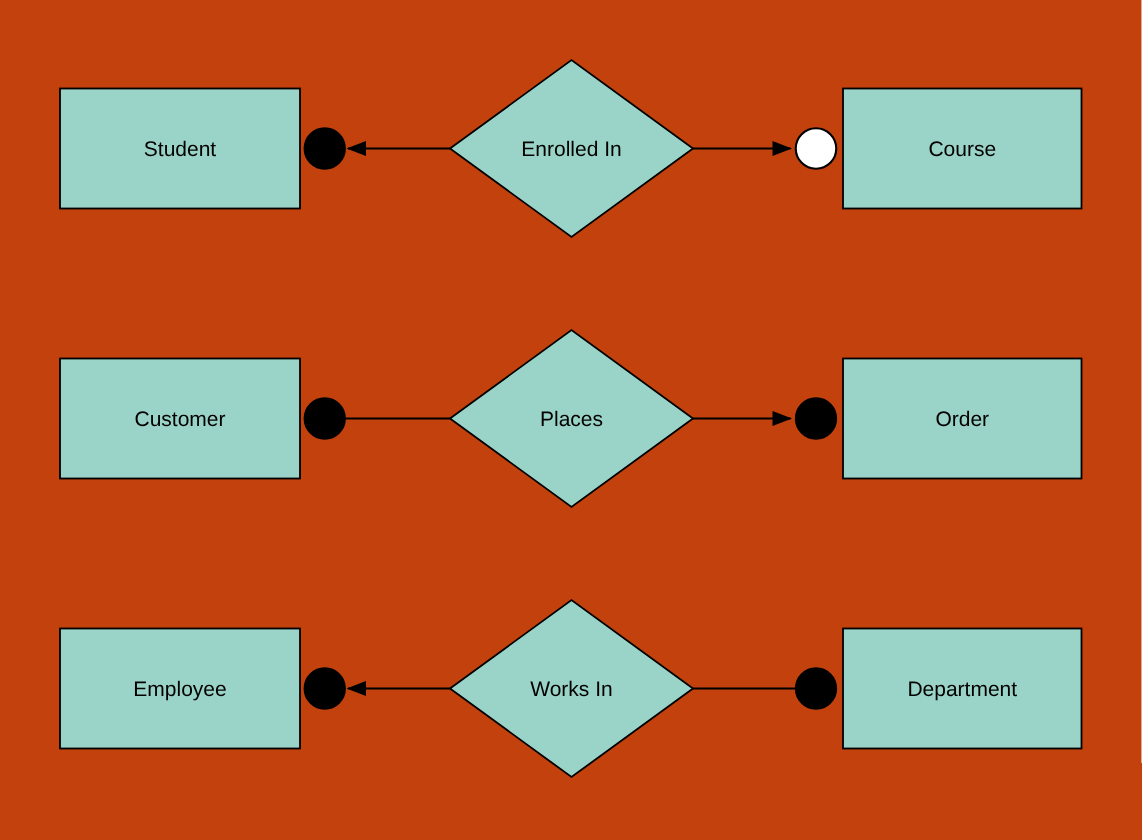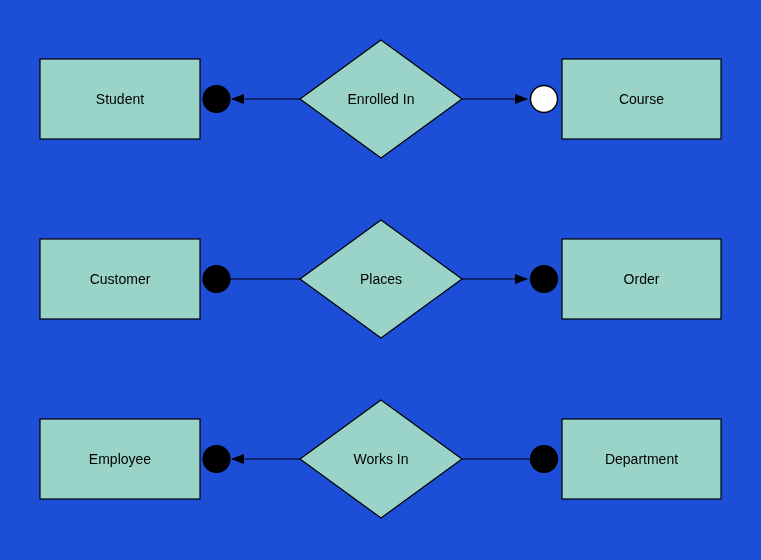--- a/index.html
+++ b/index.html
@@ -1,20 +1,20 @@
 <!DOCTYPE html>
 <html><head>
 <meta charset="utf-8">
 <style>
   html, body { margin: 0; padding: 0; background: #ffffff; }
   .canvas {
     position: relative;
     width: 761px;
     height: 560px;
-    background: #1d4ed8;
+    background: #c2410c;
     font-family: "Liberation Sans", sans-serif;
     overflow: hidden;
   }
   svg { display: block; }
   .shape { stroke: #000000; stroke-width: 1.2; }
   .connector { stroke: #000000; stroke-width: 1.2; }
   .terminal-filled { fill: #000000; stroke: #000000; stroke-width: 1.2; }
   .terminal-open { fill: #ffffff; stroke: #000000; stroke-width: 1.4; }
   .arrowhead { fill: #000000; stroke: none; }
   .lbl {

